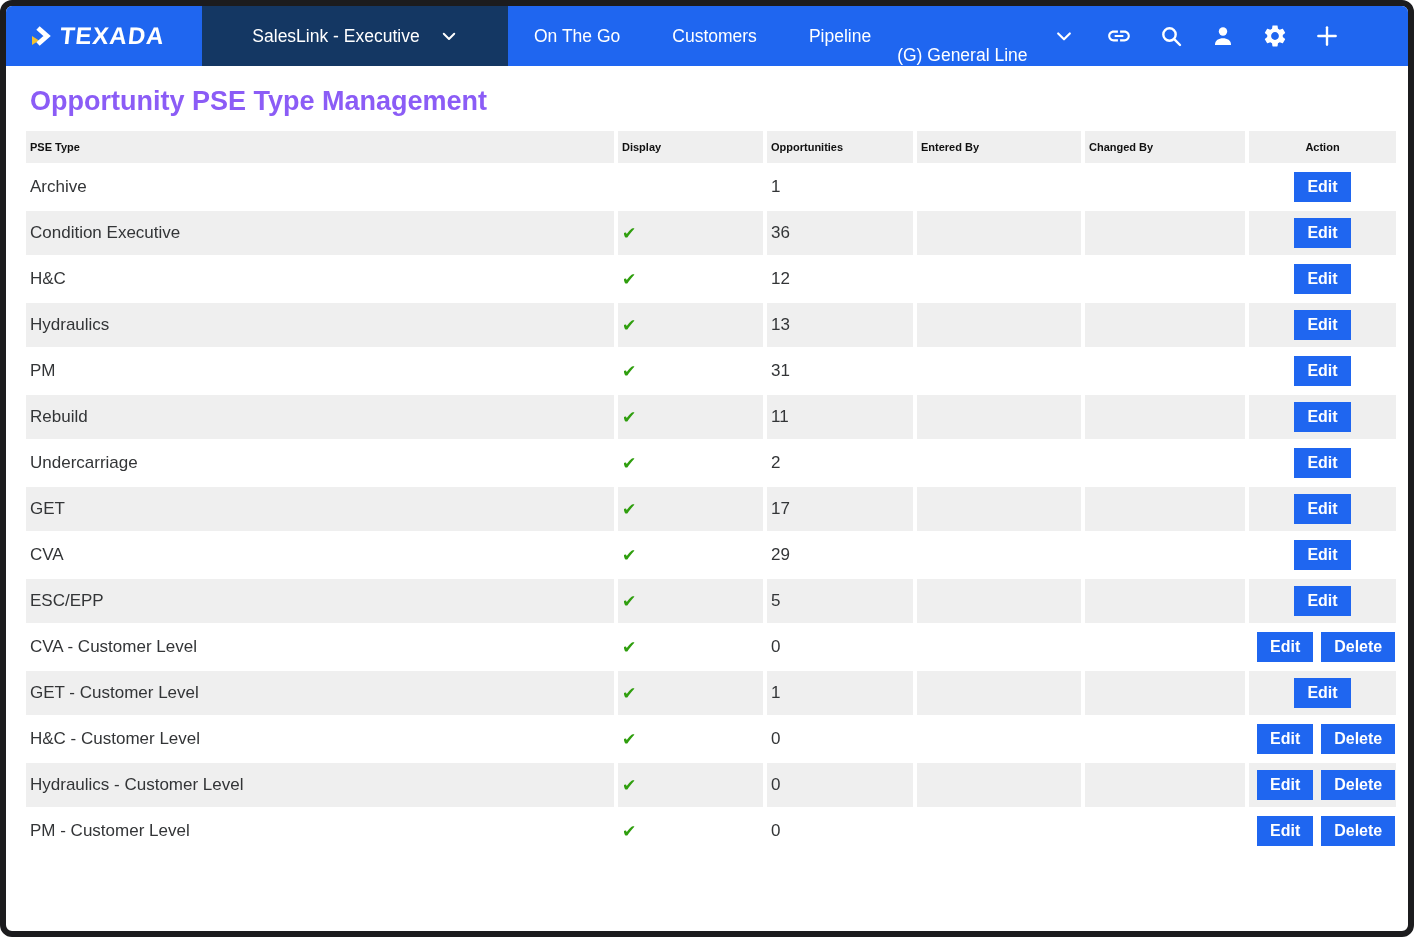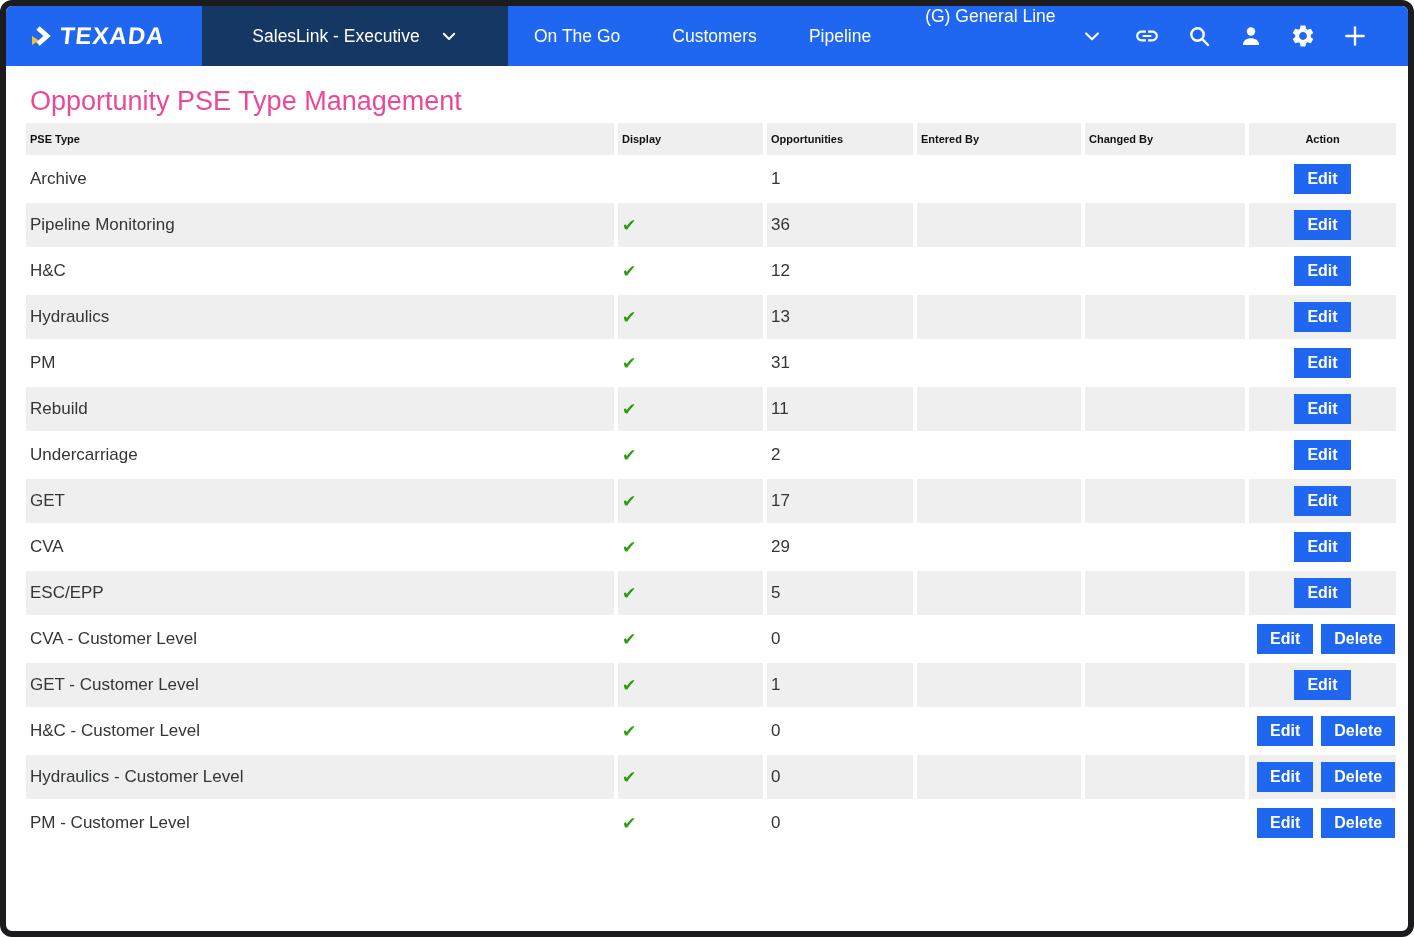--- a/index.html
+++ b/index.html
@@ -63,22 +63,22 @@
     gap: 52px;
     margin-left: 26px;
   }
   .nav-link {
     font-size: 17.5px;
     cursor: pointer;
     white-space: nowrap;
   }
   .branch-selector {
     display: flex;
-    align-items: flex-start;
-    margin-left: 54px;
+    align-items: flex-end;
+    margin-left: 26px;
     font-size: 17.5px;
     cursor: pointer;
     white-space: nowrap;
   }
   .branch-chevron { margin-left: 26px; cursor: pointer; display: flex; align-items: center; }
   .icon-group {
     display: flex;
     align-items: center;
     gap: 26px;
     margin-left: 32px;
@@ -88,23 +88,23 @@
     height: 26px;
     display: flex;
     align-items: center;
     justify-content: center;
     cursor: pointer;
   }
 
   
   .page-title {
     font-size: 27px;
-    font-weight: 400;
-    color: #ec4899;
-    margin: 20px 0 4px 24px;
+    font-weight: 700;
+    color: #8b5cf6;
+    margin: 20px 0 12px 24px;
   }
 
   .pse-table {
     border-collapse: separate;
     border-spacing: 4px 2px;
     margin: 0 16px;
     width: 1378px;
     table-layout: fixed;
   }
   .pse-table th {
@@ -247,21 +247,21 @@
     <tbody id="table-body">
         <tr>
           <td>Archive</td>
           <td></td>
           <td>1</td>
           <td></td>
           <td></td>
           <td class="action-cell"><button class="btn">Edit</button></td>
         </tr>
         <tr>
-          <td>Pipeline Monitoring</td>
+          <td>Condition Executive</td>
           <td><span class="check">✔</span></td>
           <td>36</td>
           <td></td>
           <td></td>
           <td class="action-cell"><button class="btn">Edit</button></td>
         </tr>
         <tr>
           <td>H&amp;C</td>
           <td><span class="check">✔</span></td>
           <td>12</td>

